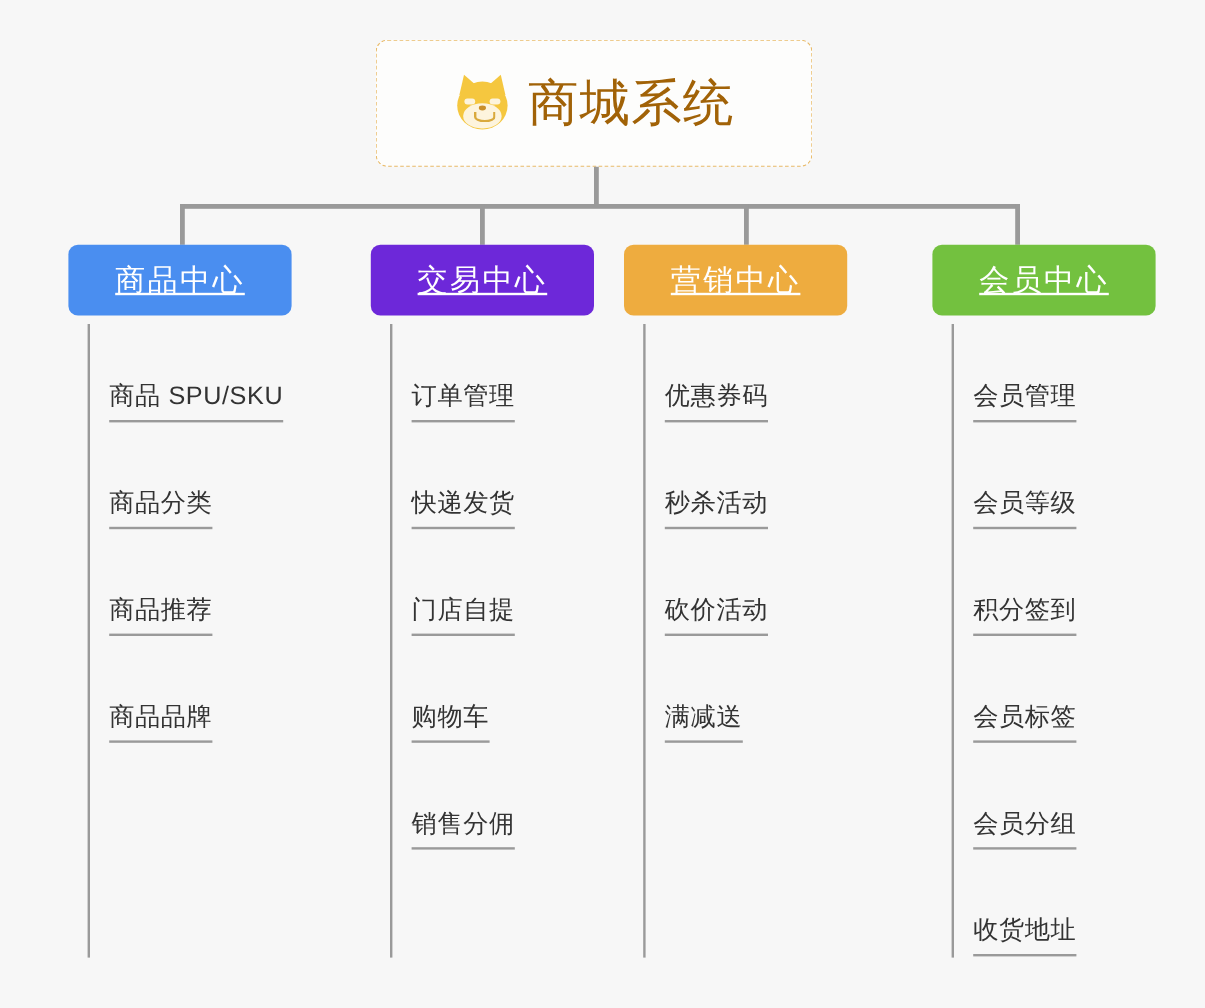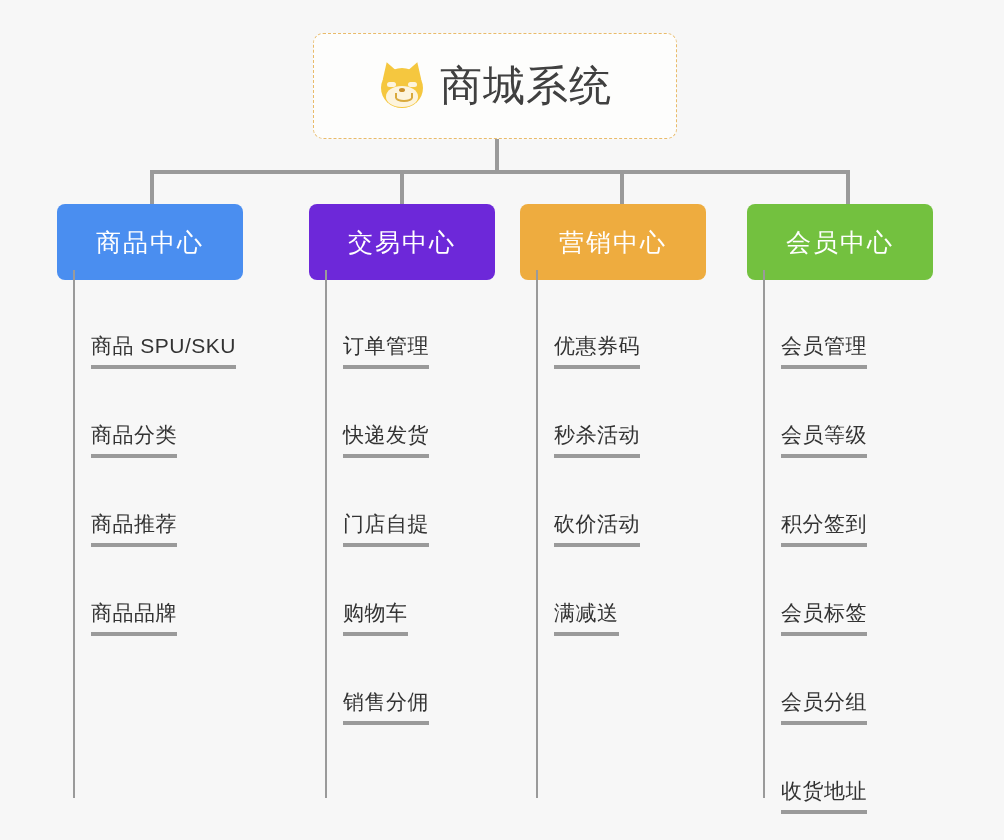--- a/index.html
+++ b/index.html
@@ -110,29 +110,30 @@
   .conn-bus       { left: 150px; top: 170px; width: 700px; height: 4px; }
   .conn-drop      { top: 170px; width: 4px; height: 34px; }
 
   
   .column {
     position: absolute;
     top: 204px;
     width: 186px;
   }
   .col-head {
-    height: 76px;
+    height: 59px;
     border-radius: 8px;
     display: flex;
     align-items: center;
     justify-content: center;
     color: #ffffff;
     font-size: 25px;
     letter-spacing: 2px;
     box-sizing: border-box;
+    text-decoration: underline;
   }
 
   
   .col-spine {
     position: absolute;
     left: 16px;
     top: 66px;
     width: 2px;
     background: #9a9a9a;
   }
@@ -149,21 +150,21 @@
     display: flex;
     align-items: flex-end;
     padding-left: 34px;
     box-sizing: border-box;
   }
   .leaf-label {
     font-size: 21px;
     color: #333333;
     line-height: 1;
     padding-bottom: 9px;
-    border-bottom: 4px solid #84cc16;
+    border-bottom: 2px solid #84cc16;
     white-space: nowrap;
     letter-spacing: 0.5px;
   }
 </style>
 </head>
 <body style="background: rgb(247, 247, 247);">
 
 <div id="diagram">
 
   <div class="root-node" style="border-color: rgb(233, 187, 106);">
@@ -172,21 +173,21 @@
         <span class="ear l"></span>
         <span class="ear r"></span>
         <span class="head"></span>
         <span class="muzzle"></span>
         <span class="eye l"></span>
         <span class="eye r"></span>
         <span class="nose"></span>
         <span class="mouth"></span>
       </span>
     </span>
-    <span class="root-title" style="color: #404040;">商城系统</span>
+    <span class="root-title" style="color: #a16207;">商城系统</span>
   </div>
 
   <div class="conn conn-root-stem" style="background: rgb(154, 154, 154);"></div>
   <div class="conn conn-bus" style="background: rgb(154, 154, 154);"></div>
   <div class="conn conn-drop" style="left: 150px; background: rgb(154, 154, 154);"></div>
   <div class="conn conn-drop" style="left: 400px; background: rgb(154, 154, 154);"></div>
   <div class="conn conn-drop" style="left: 620px; background: rgb(154, 154, 154);"></div>
   <div class="conn conn-drop" style="left: 846px; background: rgb(154, 154, 154);"></div>
 
   <div class="column" id="col0" style="left:57px">
@@ -248,21 +249,21 @@
         </li>
       <li class="leaf">
           <span class="leaf-label" style="border-bottom-color: rgb(154, 154, 154);">砍价活动</span>
         </li>
       <li class="leaf">
           <span class="leaf-label" style="border-bottom-color: rgb(154, 154, 154);">满减送</span>
         </li>
     </ul>
   </div>
 
-  <div class="column" id="col3" style="left:747px">
+  <div class="column" id="col3" style="left:777px">
     <div class="col-head" style="background: rgb(115, 193, 63);">
       <span>会员中心</span>
     </div>
     <div class="col-spine" style="background: rgb(154, 154, 154); height: 528px;"></div>
     <ul class="leaf-list">
       <li class="leaf">
           <span class="leaf-label" style="border-bottom-color: rgb(154, 154, 154);">会员管理</span>
         </li>
       <li class="leaf">
           <span class="leaf-label" style="border-bottom-color: rgb(154, 154, 154);">会员等级</span>

